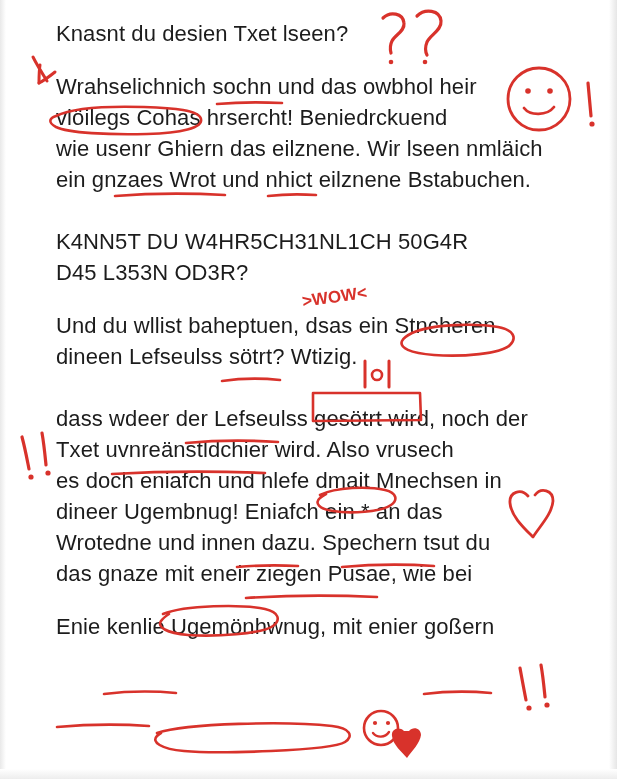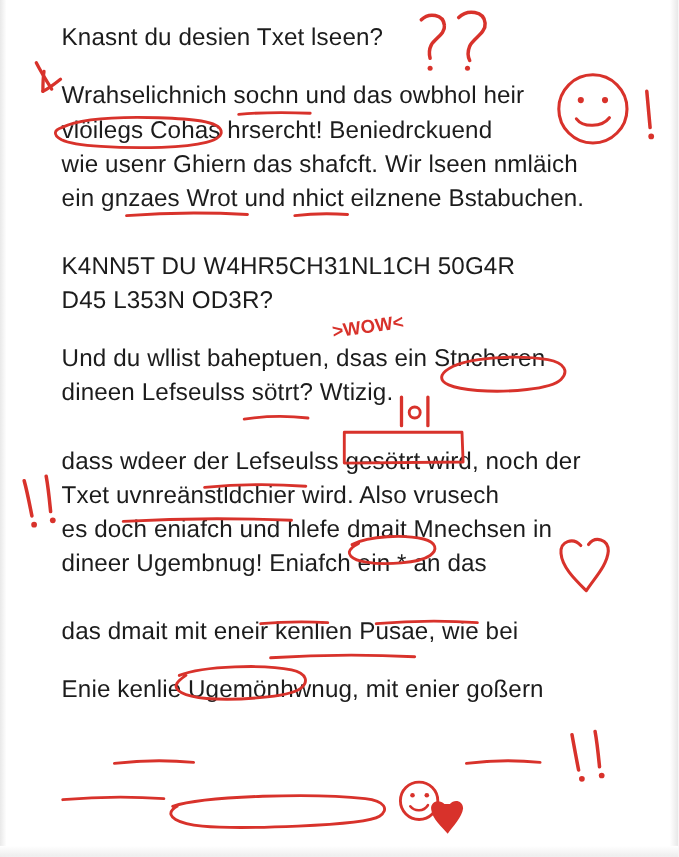--- a/index.html
+++ b/index.html
@@ -94,37 +94,37 @@
 
   <div id="text-layer">
 
     <p class="para">
       <span class="line">Knasnt du desien Txet lseen?</span>
     </p>
 
     <p class="para">
       <span class="line">Wrahselichnich sochn und das owbhol heir</span><br>
       <span class="line">vlöilegs Cohas hrsercht! Beniedrckuend</span><br>
-      <span class="line">wie usenr Ghiern das shafcft. Wir lseen nmläich</span><br>
+      <span class="line">wie usenr Ghiern das eilznene. Wir lseen nmläich</span><br>
       <span class="line">ein gnzaes Wrot und nhict eilznene Bstabuchen.</span><br>
       <br>
       <span class="line">K4NN5T DU W4HR5CH31NL1CH 50G4R</span><br>
       <span class="line">D45 L353N OD3R?</span>
     </p>
 
     <p class="para">
       <span class="line">Und du wllist baheptuen, dsas ein Stncheren</span><br>
       <span class="line">dineen Lefseulss sötrt? Wtizig.</span><br>
       <br>
       <span class="line">dass wdeer der Lefseulss gesötrt wird, noch der</span><br>
       <span class="line">Txet uvnreänstldchier wird. Also vrusech</span><br>
       <span class="line">es doch eniafch und hlefe dmait Mnechsen in</span><br>
       <span class="line">dineer Ugembnug! Eniafch ein * an das</span><br>
-      <br>
-      <span class="line">das dmait mit eneir kenlien Pusae, wie bei</span><br>
+      <span class="line">Wrotedne und innen dazu. Spechern tsut du</span><br>
+      <span class="line">das gnaze mit eneir ziegen Pusae, wie bei</span><br>
     </p>
 
     <p class="para">
       <span class="line">Enie kenlie Ugemönhwnug, mit enier goßern</span><br>
     </p>
 
   </div>
 
   <div id="annotation-layer">
     <svg width="617" height="779" viewBox="0 0 617 779" xmlns="http://www.w3.org/2000/svg">

